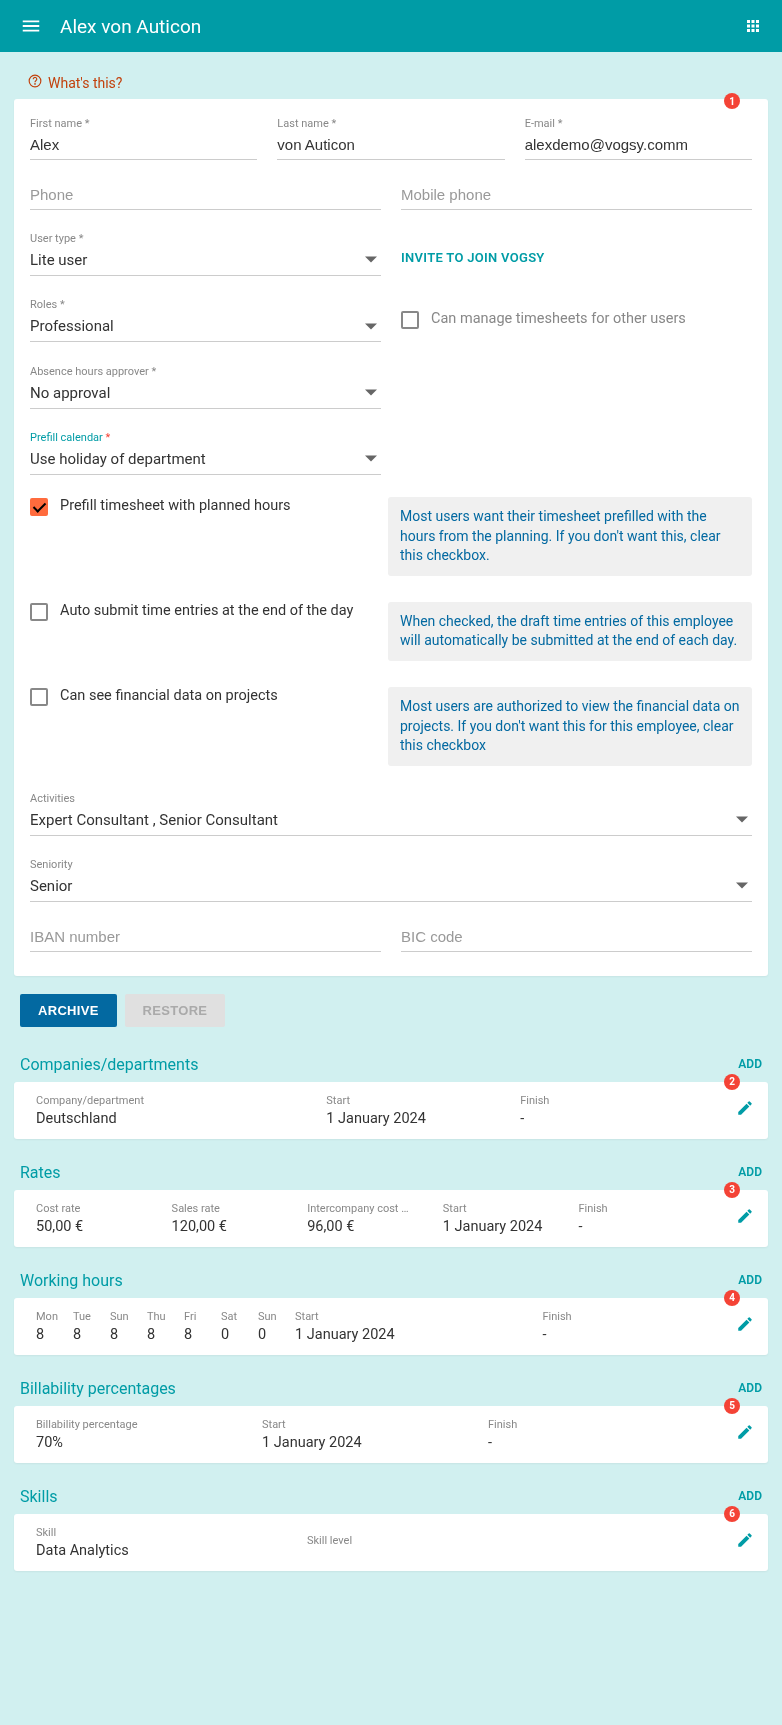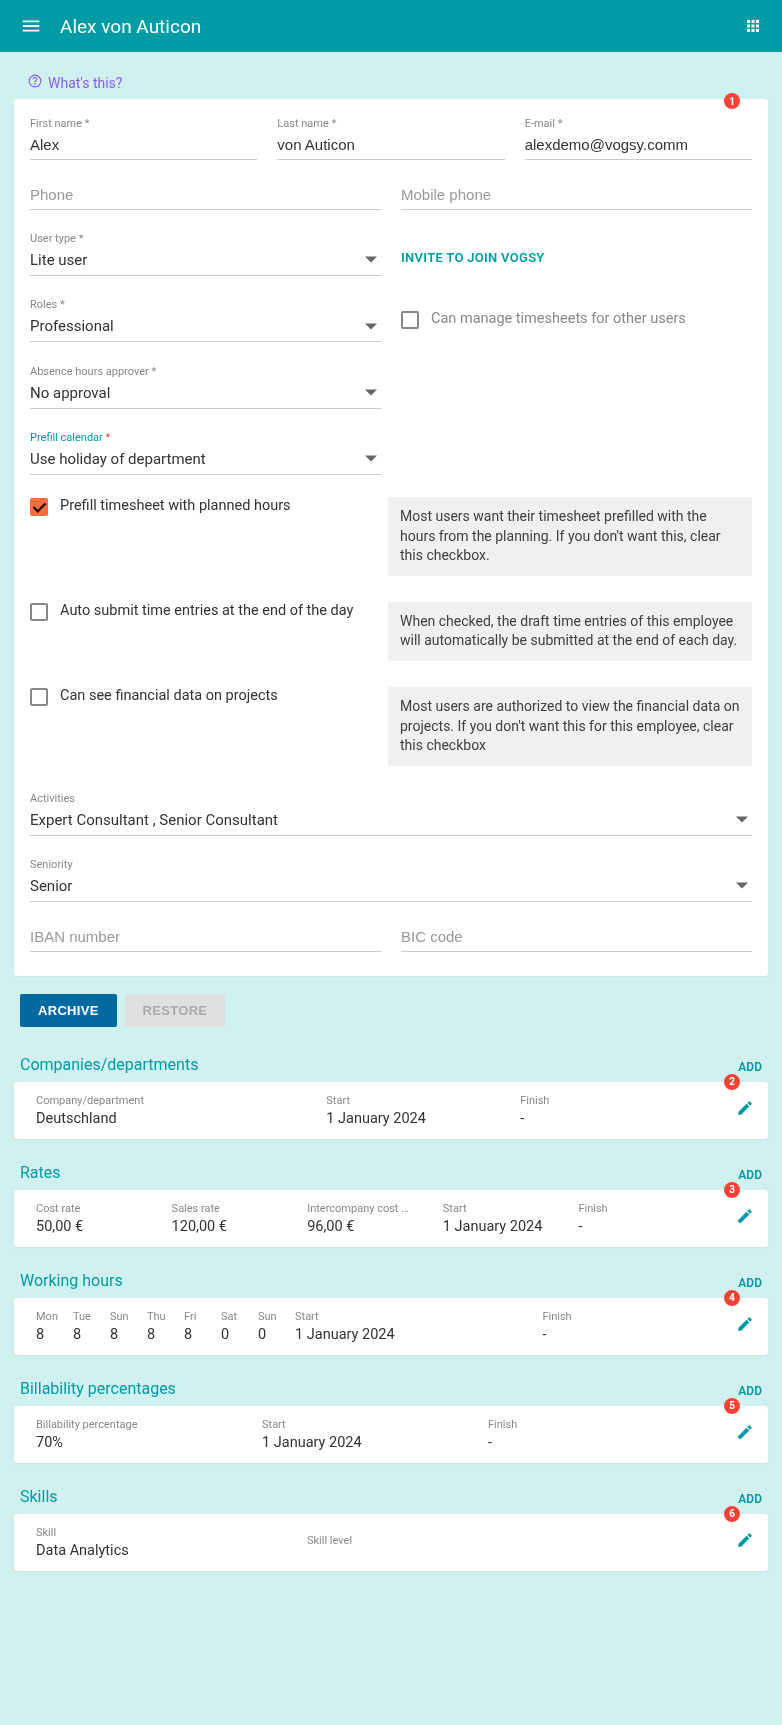--- a/index.html
+++ b/index.html
@@ -17,21 +17,21 @@
     padding: 0 20px;
     justify-content: space-between;
   }
   .topbar-left { display: flex; align-items: center; gap: 18px; }
   .hamburger { color: #fff; cursor: pointer; }
   .hamburger svg, .apps-icon svg { display:block; }
   .topbar-title { color: #fff; font-size: 19px; font-weight: 400; }
   .apps-icon { color: #fff; cursor: pointer; }
   .page { padding: 14px 14px 30px 14px; }
   .whats-this {
-    color: #8b5cf6;
+    color: #c2410c;
     font-size: 14px;
     display: flex;
     align-items: center;
     gap: 6px;
     margin: 8px 0 8px 14px;
   }
   .card {
     background: #fff;
     border-radius: 3px;
     padding: 18px 16px 24px 16px;
@@ -109,42 +109,42 @@
     border-width: 0 2px 2px 0;
     transform: rotate(45deg);
   }
   .checkbox-label { font-size: 14.5px; color: #333; flex: 1; }
   .checkbox-label.muted { color: #888; }
   .help-box {
     background: #f0f0f0;
     border-radius: 3px;
     padding: 10px 12px;
     font-size: 14px;
-    color: #404040;
+    color: #0369a1;
     line-height: 1.4;
     flex: 1;
   }
   .option-row { display: flex; gap: 18px; margin-bottom: 26px; align-items: flex-start; }
   .option-left { flex: 0 0 340px; }
   .buttons-row { display: flex; gap: 8px; margin: 18px 6px 28px 6px; }
   .btn {
     border: none;
     padding: 9px 18px;
     font-size: 13px;
     font-weight: 600;
     border-radius: 2px;
     cursor: pointer;
     letter-spacing: 0.3px;
   }
   .btn-primary { background: #0369a1; color: #fff; }
   .btn-muted { background: #e0e0e0; color: #aaa; }
   .section-header {
     display: flex;
     justify-content: space-between;
-    align-items: flex-end;
+    align-items: center;
     margin: 0 6px 8px 6px;
   }
   .section-title { color: #009ca6; font-size: 16px; font-weight: 400; }
   .add-link { color: #009ca6; font-size: 12px; font-weight: 600; }
   .list-card {
     background: #fff;
     border-radius: 3px;
     padding: 12px 14px;
     position: relative;
     box-shadow: 0 1px 2px rgba(0,0,0,0.05);

